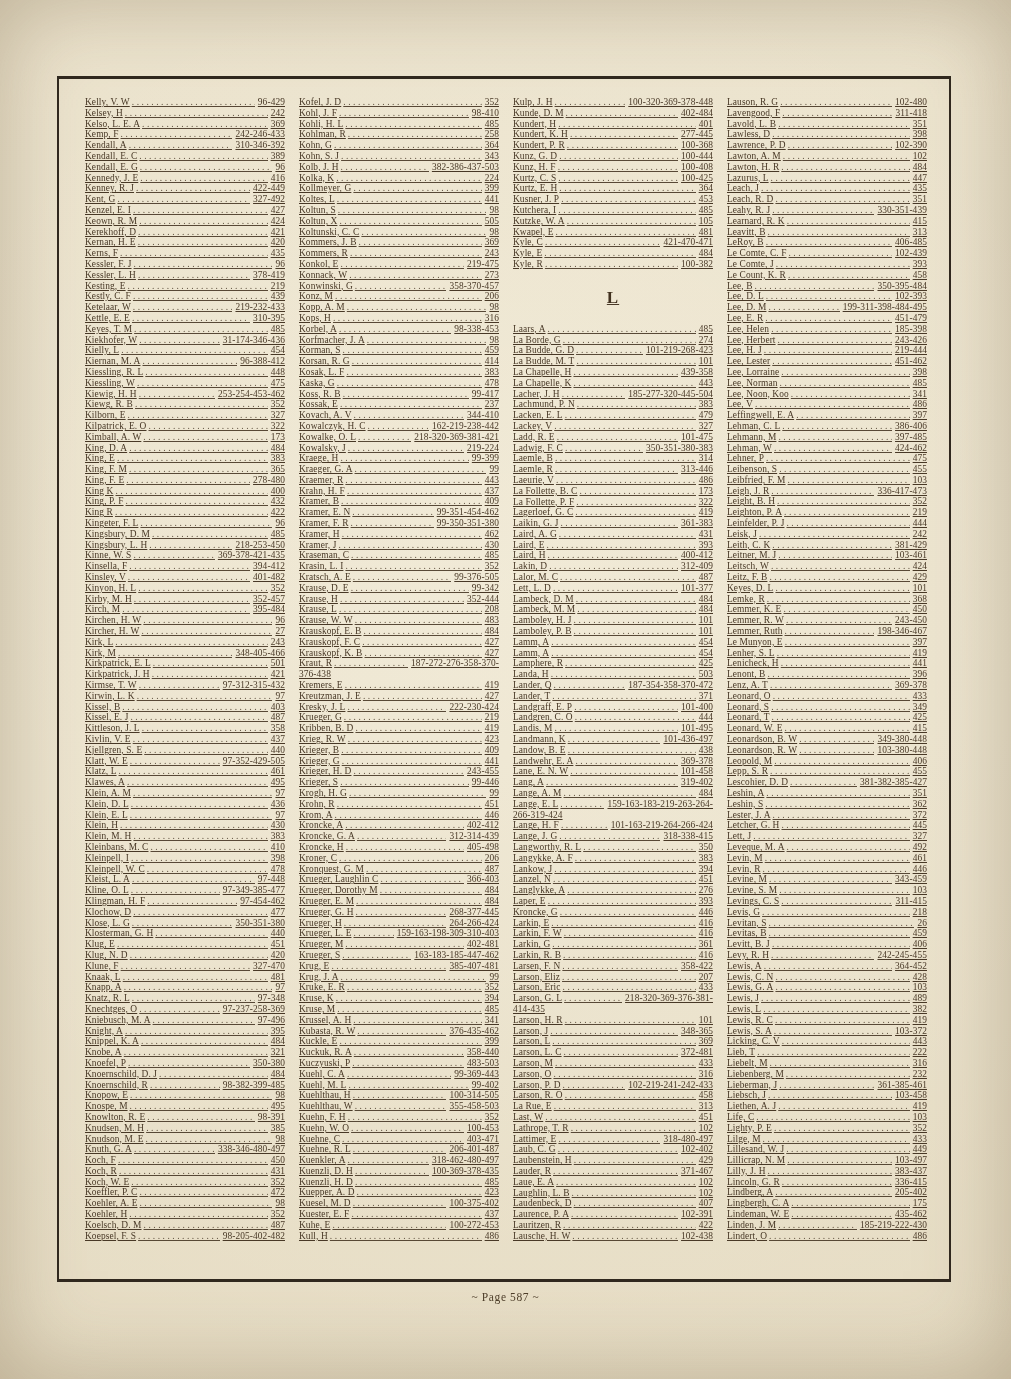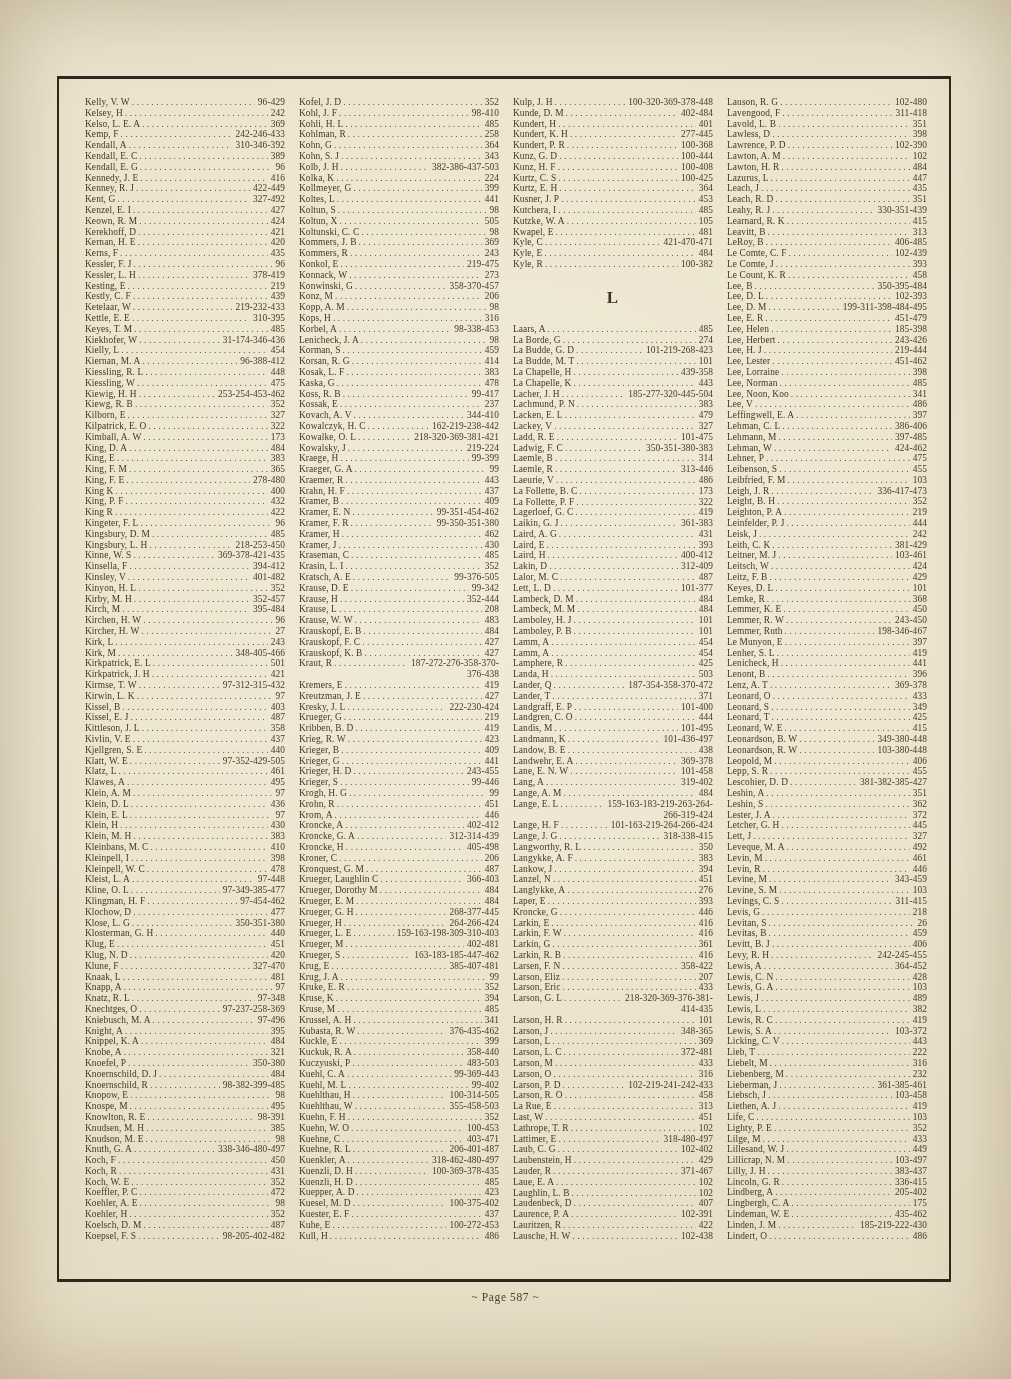--- a/index.html
+++ b/index.html
@@ -24,20 +24,21 @@
     border: 2px solid #30281e;
     border-top-width: 3px;
     border-bottom-width: 3px;
   }
   .columns {
     position: absolute;
     left: 85px; top: 97px;
     display: flex;
     gap: 14px;
     color: #483826;
+    text-decoration: underline;
   }
   .col {
     width: 200px;
     font-size: 9.4px;
     line-height: 10.8px;
     letter-spacing: 0.1px;
   }
   .entry-line { display: flex; align-items: baseline; }
   .name { white-space: nowrap; flex: 0 0 auto; }
   .leader {
@@ -45,21 +46,21 @@
     min-width: 4px;
     overflow: hidden;
     white-space: nowrap;
     opacity: 0.9;
   }
   .leader::before {
     content: ". . . . . . . . . . . . . . . . . . . . . . . . . . . . . . . . . . . . . . . . . . . . .";
     padding-left: 2px;
   }
   .pages { white-space: nowrap; flex: 0 0 auto; padding-left: 3px; }
-  .cont { text-align: right; }
+  .cont { }
   .section-heading {
     text-align: center;
     font-size: 17px;
     line-height: 18px;
     font-weight: bold;
     margin: 19px 0 17px 0;
     letter-spacing: 1px;
     color: #41311f;
   }
   .footer {
@@ -973,21 +974,21 @@
       </div>
       <div class="entry">
         <div class="entry-line">
           <span class="name">Korbel, A</span>
           <span class="leader"></span>
           <span class="pages">98-338-453</span>
         </div>
       </div>
       <div class="entry">
         <div class="entry-line">
-          <span class="name">Lenicheck, J. A</span>
+          <span class="name">Korfmacher, J. A</span>
           <span class="leader"></span>
           <span class="pages">98</span>
         </div>
       </div>
       <div class="entry">
         <div class="entry-line">
           <span class="name">Korman, S</span>
           <span class="leader"></span>
           <span class="pages">459</span>
         </div>

